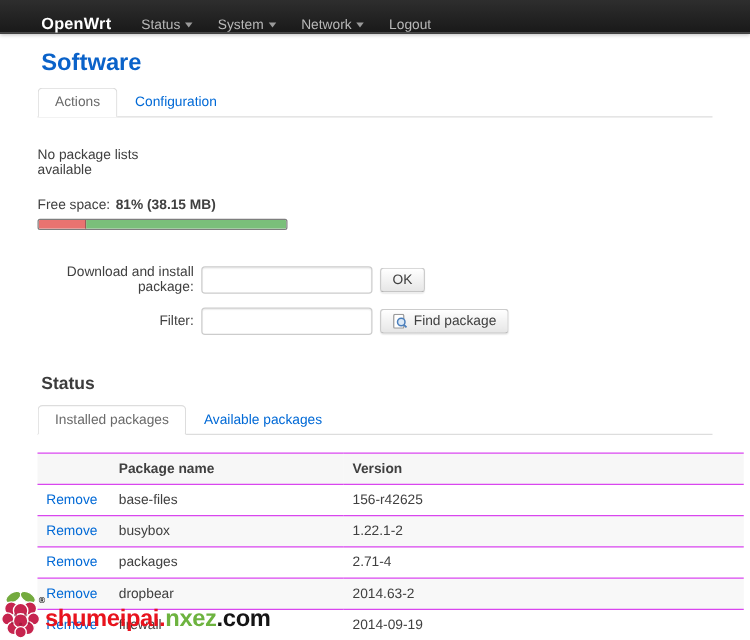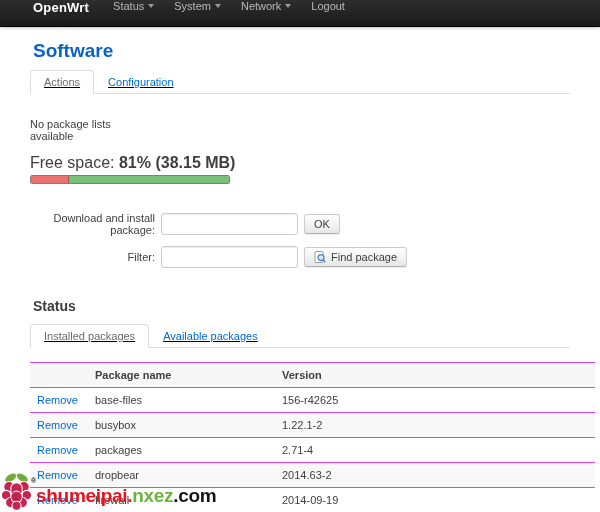--- a/index.html
+++ b/index.html
@@ -1,55 +1,55 @@
 <!DOCTYPE html>
 <html><head>
 <meta charset="utf-8">
 <style>
   * { margin:0; padding:0; box-sizing:border-box; }
   html,body { width:600px; height:512px; background:#fff; font-family:"Liberation Sans", sans-serif; }
   .page { position:relative; width:600px; height:512px; overflow:hidden; background:#fff; }
 
   
   .navbar {
-    height:27px; display:flex; align-items:flex-start;
+    height:27px; display:flex; align-items:flex-end;
     background:linear-gradient(#2e2e2e,#191919);
     border-bottom:1px solid #050505;
     box-shadow:0 1px 3px rgba(0,0,0,.25);
   }
   .brand { color:#fff; font-size:13px; font-weight:bold; margin-left:33px; margin-right:14px; letter-spacing:.2px; }
   .nav-item { color:#b8b8b8; font-size:11px; padding:0 10px; cursor:pointer; display:flex; align-items:center; }
   .caret { display:inline-block; width:0; height:0; border-left:3px solid transparent; border-right:3px solid transparent; border-top:4px solid #9a9a9a; margin-left:4px; }
 
   
   .content { padding:0 30px; }
   h1.page-title { color:#0a62c9; font-size:19px; font-weight:bold; margin:13px 0 8px 3px; }
   h2.section-title { color:#3c3c3c; font-size:14px; font-weight:bold; margin:30px 0 10px 3px; }
 
-  .tabs { display:flex; border-bottom:1px solid #ddd;text-decoration:underline; }
+  .tabs { display:flex; border-bottom:1px solid #ddd; }
   .tab { font-size:11px; padding:5px 13px; margin-bottom:-1px; border:1px solid transparent; cursor:pointer; }
   .tab.active { background:#fff; border-color:#ddd; border-bottom-color:#fff; border-radius:4px 4px 0 0; color:#6a6a6a; }
   .tab.link { color:#0069d6; }
 
   .txt { font-size:11px; color:#404040; }
   a.blue { color:#0069d6; text-decoration:none; font-size:11px; cursor:pointer; }
 
   .updates-row { display:flex; align-items:center; margin-top:24px; }
   .updates-row .msg { width:127px; }
 
   .btn {
     display:inline-flex; align-items:center; gap:5px;
     background:linear-gradient(#ffffff,#e6e6e6);
     border:1px solid #ccc; border-bottom-color:#b3b3b3;
     border-radius:3px; padding:3px 9px; font-size:11px; color:#404040;
     box-shadow:0 1px 1px rgba(0,0,0,.08); cursor:pointer;
   }
 
   .freespace { margin-top:12px; }
-  .freespace .lbl { font-size:16px; color:#404040; }
+  .freespace .lbl { font-size:11px; color:#404040; }
   .freespace .val { font-weight:bold; }
   .progress {
     width:200px; height:9px; margin-top:3px;
     border:1px solid #7e7e7e; border-radius:2px; display:flex; overflow:hidden; background:#fff;
   }
   .bar-used { background:#e97370; height:100%; border-right:1px solid #9a5a58; }
   .bar-free { background:#7abf7a; height:100%; }
 
   .form-area { margin-top:28px; }
   .form-row { display:flex; align-items:center; margin-bottom:10px; }

